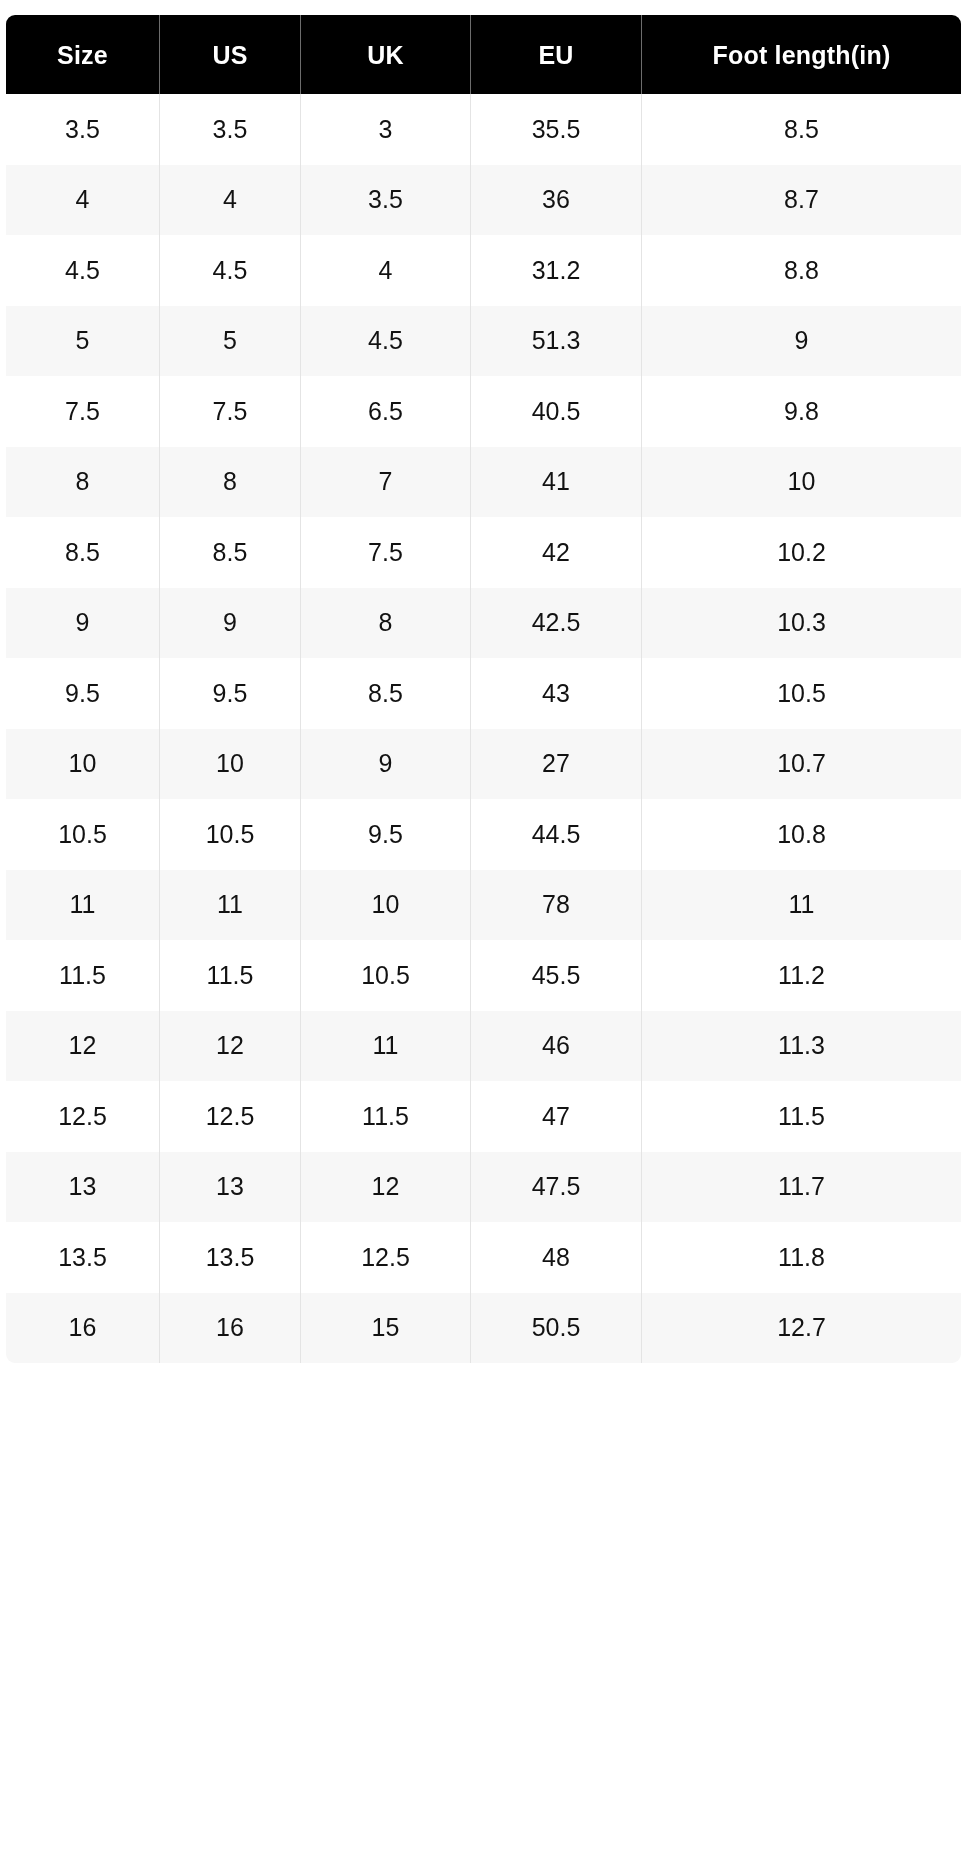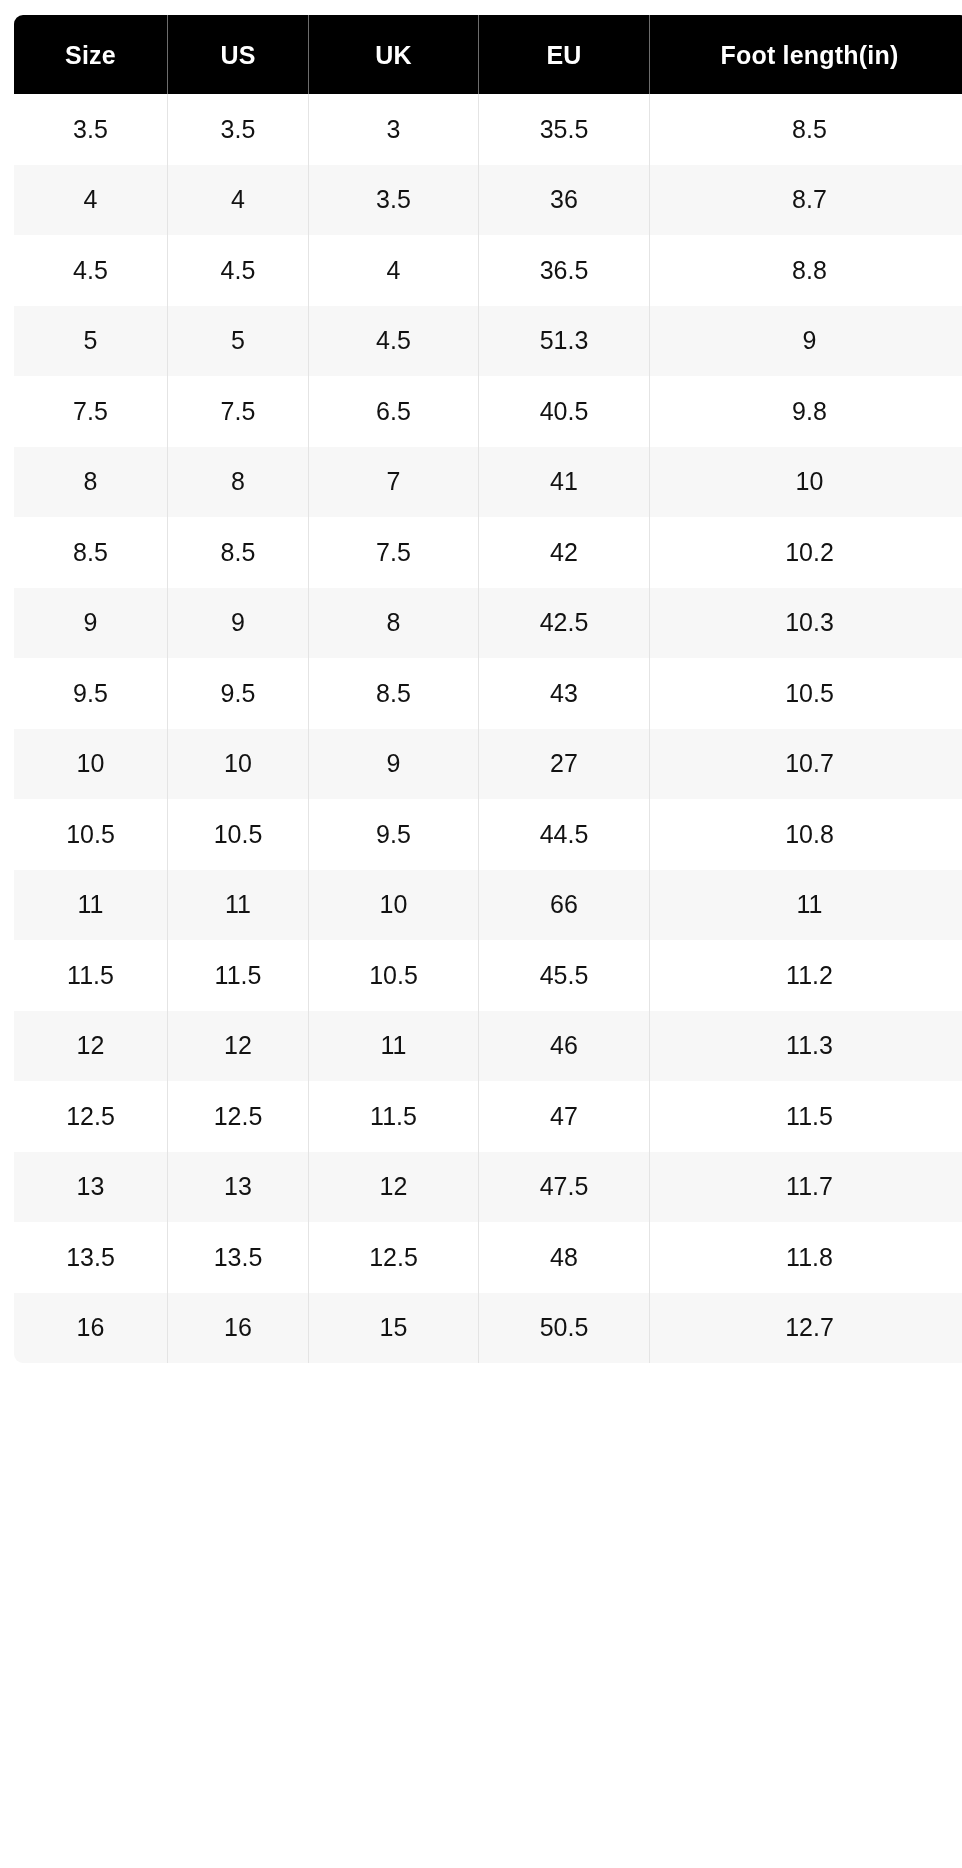--- a/index.html
+++ b/index.html
@@ -11,21 +11,21 @@
     width: 962px;
     height: 1868px;
     font-family: "Liberation Sans", sans-serif;
     -webkit-font-smoothing: antialiased;
   }
 
   .table-wrap {
     box-sizing: border-box;
     width: 962px;
     height: 1485px;
-    padding: 14px 3px 0 13px;
+    padding: 14px 3px 0 5px;
     background: #ffffff;
   }
 
   table.size-chart {
     width: 956px;
     border-collapse: collapse;
     table-layout: fixed;
     background: #ffffff;
     border-radius: 10px;
     overflow: hidden;
@@ -105,21 +105,21 @@
           <td>4</td>
           <td>4</td>
           <td>3.5</td>
           <td>36</td>
           <td>8.7</td>
         </tr>
         <tr>
           <td>4.5</td>
           <td>4.5</td>
           <td>4</td>
-          <td>36.5</td>
+          <td>31.2</td>
           <td>8.8</td>
         </tr>
         <tr>
           <td>5</td>
           <td>5</td>
           <td>4.5</td>
           <td>51.3</td>
           <td>9</td>
         </tr>
         <tr>
@@ -168,21 +168,21 @@
           <td>10.5</td>
           <td>10.5</td>
           <td>9.5</td>
           <td>44.5</td>
           <td>10.8</td>
         </tr>
         <tr>
           <td>11</td>
           <td>11</td>
           <td>10</td>
-          <td>66</td>
+          <td>78</td>
           <td>11</td>
         </tr>
         <tr>
           <td>11.5</td>
           <td>11.5</td>
           <td>10.5</td>
           <td>45.5</td>
           <td>11.2</td>
         </tr>
         <tr>

